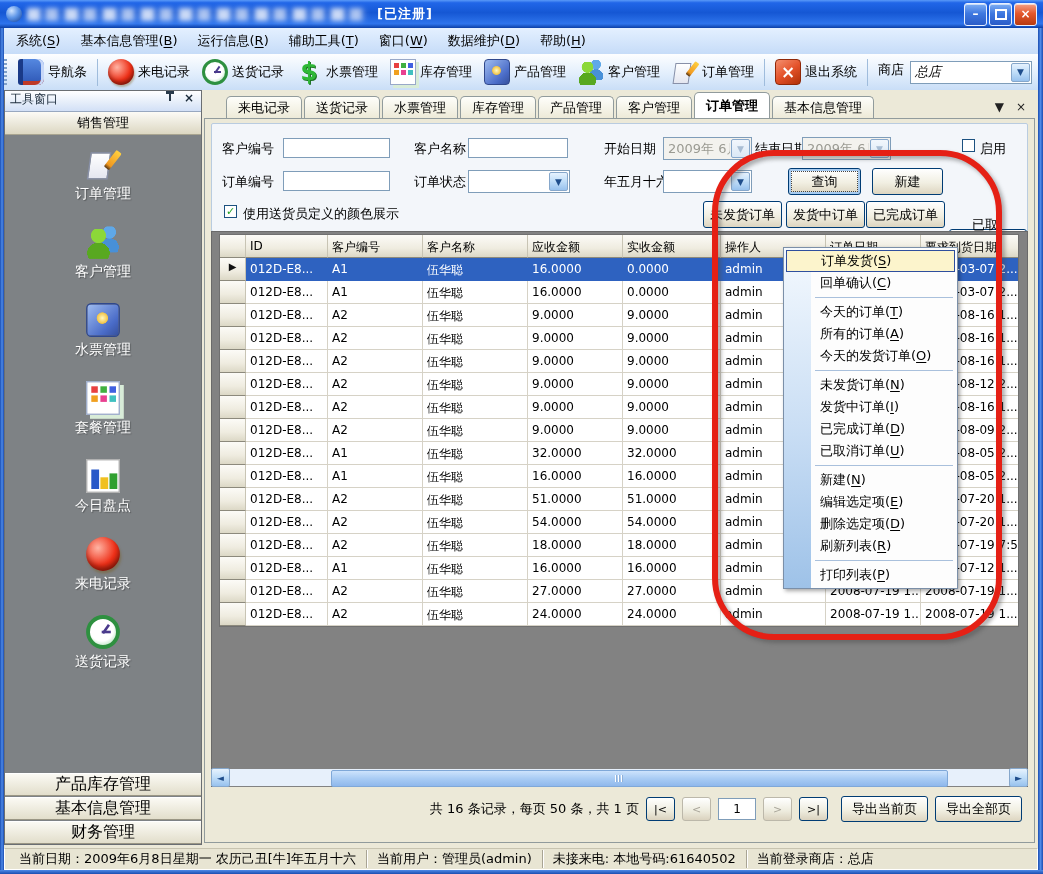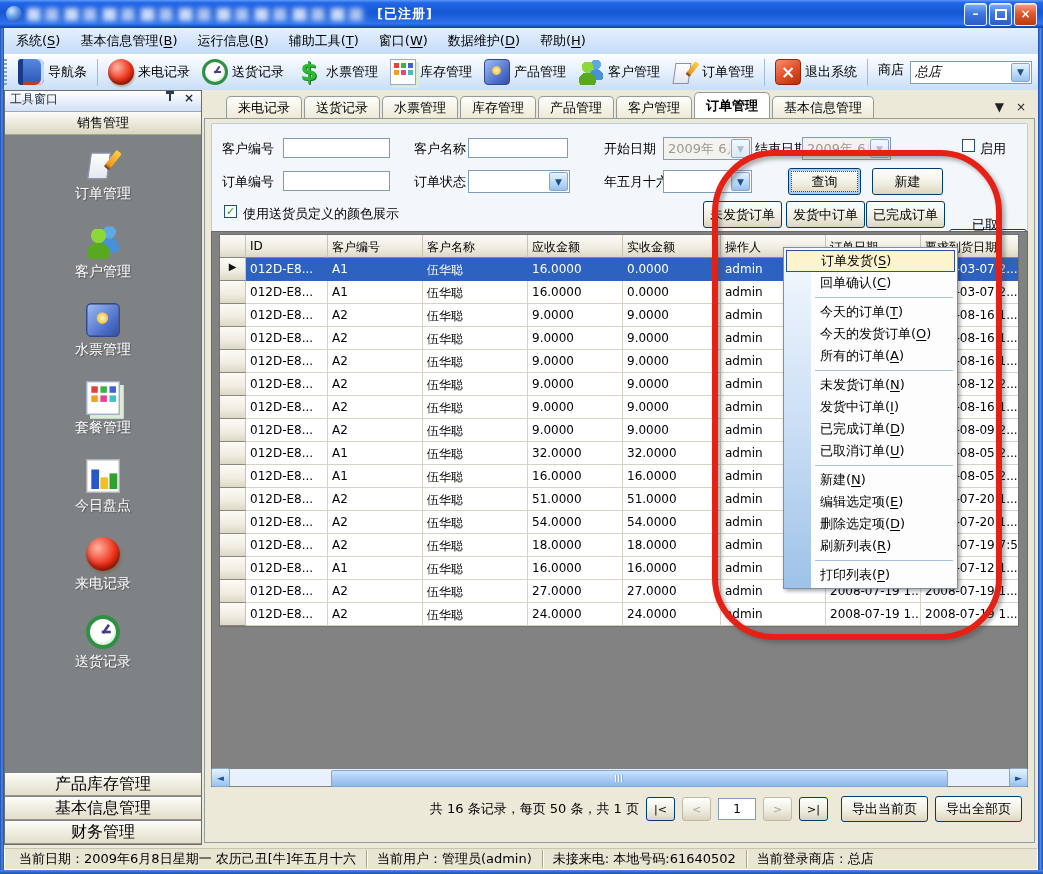--- a/index.html
+++ b/index.html
@@ -586,25 +586,25 @@
       <span>订单发货(<u>S</u>)</span>
     </div>
     <div class="cm-item">
       <span>回单确认(<u>C</u>)</span>
     </div>
     <div class="cm-sep"></div>
     <div class="cm-item">
       <span>今天的订单(<u>T</u>)</span>
     </div>
     <div class="cm-item">
+      <span>所有的订单(<u>A</u>)</span>
+    </div>
+    <div class="cm-item">
       <span>今天的发货订单(<u>O</u>)</span>
     </div>
-    <div class="cm-item">
-      <span>所有的订单(<u>A</u>)</span>
-    </div>
     <div class="cm-sep"></div>
     <div class="cm-item">
       <span>未发货订单(<u>N</u>)</span>
     </div>
     <div class="cm-item">
       <span>发货中订单(<u>I</u>)</span>
     </div>
     <div class="cm-item">
       <span>已完成订单(<u>D</u>)</span>
     </div>

